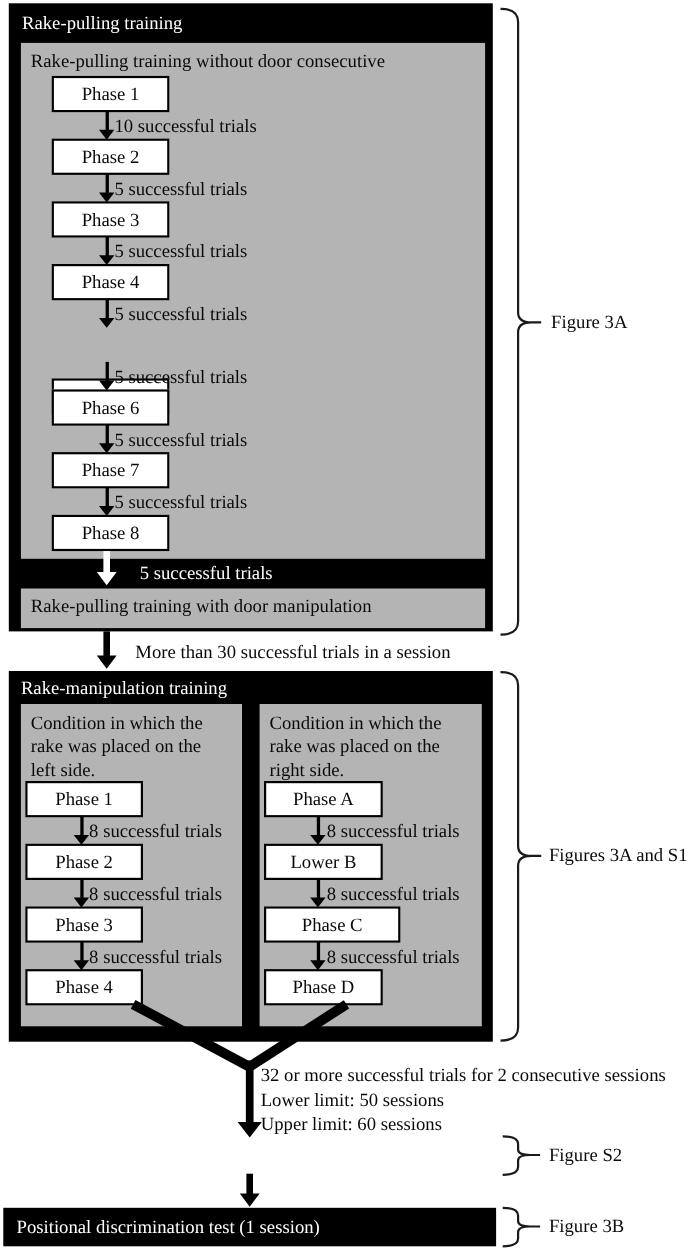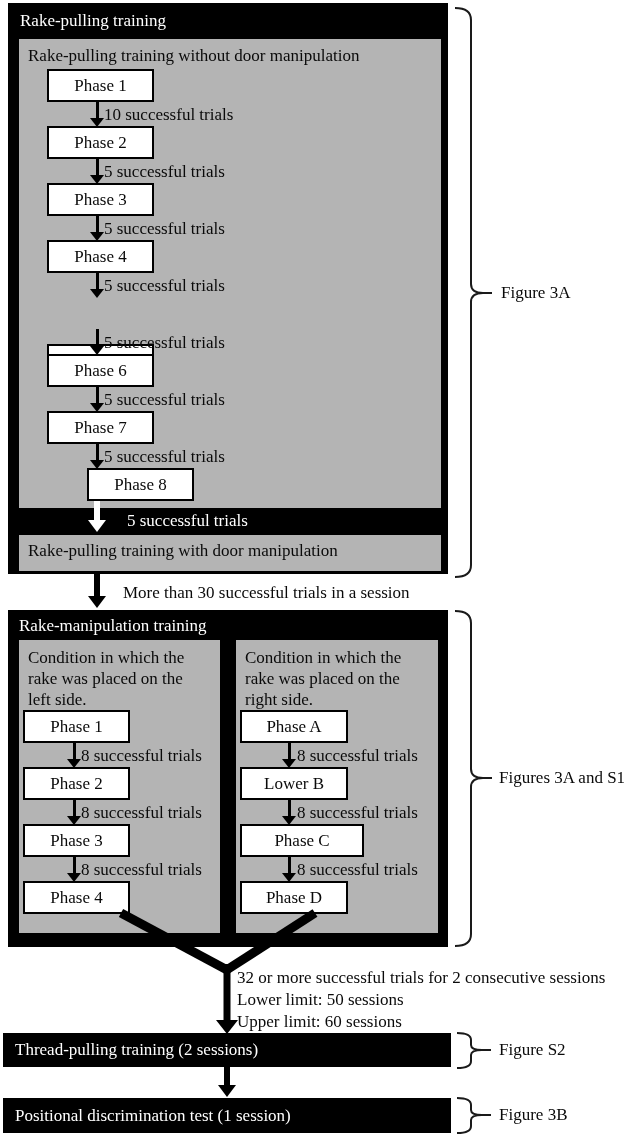--- a/index.html
+++ b/index.html
@@ -29,31 +29,31 @@
 </head>
 <body>
 
 <div id="canvas">
 
   <div class="blackbox" style="left:8px;top:3px;width:440px;height:571px;">
     <div class="t wt" style="left:12px;top:8px;">Rake-pulling training</div>
   </div>
 
   <div class="graypanel" style="left:19px;top:39px;width:422px;height:469px;">
-    <div class="t" style="left:9px;top:7px;">Rake-pulling training without door manipulation</div>
+    <div class="t" style="left:9px;top:7px;">Rake-pulling training without door consecutive</div>
   </div>
 
   <div class="pbox" style="left:47px;top:69px;">Phase 1</div>
   <div class="pbox" style="left:47px;top:126px;">Phase 2</div>
   <div class="pbox" style="left:47px;top:183px;">Phase 3</div>
   <div class="pbox" style="left:47px;top:240px;">Phase 4</div>
   <div class="pbox" style="left:47px;top:297px;margin-top:47px;">Phase 5</div>
   <div class="pbox" style="left:47px;top:354px;">Phase 6</div>
   <div class="pbox" style="left:47px;top:411px;">Phase 7</div>
-  <div class="pbox" style="left:47px;top:468px;margin-left:40px;">Phase 8</div>
+  <div class="pbox" style="left:47px;top:468px;">Phase 8</div>
 
   <div class="arr" style="left:89px;top:101px;height:26px;">
       <i class="sh"></i>
       <i class="hd"></i>
     </div>
   <div class="t" style="left:104px;top:105px;">10 successful trials</div>
   <div class="arr" style="left:89px;top:158px;height:26px;">
       <i class="sh"></i>
       <i class="hd"></i>
     </div>
@@ -153,23 +153,20 @@
   <div class="arr" style="left:281px;top:856px;height:26px;">
       <i class="sh"></i>
       <i class="hd"></i>
     </div>
   <div class="t" style="left:297px;top:860px;">8 successful trials</div>
 
   <div class="t" style="left:237px;top:968px;">32 or more successful trials for 2 consecutive sessions</div>
   <div class="t" style="left:237px;top:990px;">Lower limit: 50 sessions</div>
   <div class="t" style="left:237px;top:1012px;">Upper limit: 60 sessions</div>
 
-  <div class="bar" style="left:3px;top:1033px;width:448px;height:34px;">
-    <span>Thread-pulling training (2 sessions)</span>
-  </div>
 
   <div class="arr big" style="left:217px;top:1067px;height:30px;">
       <i class="sh"></i>
       <i class="hd"></i>
     </div>
 
   <div class="bar" style="left:3px;top:1098px;width:448px;height:35px;">
     <span>Positional discrimination test (1 session)</span>
   </div>
 

